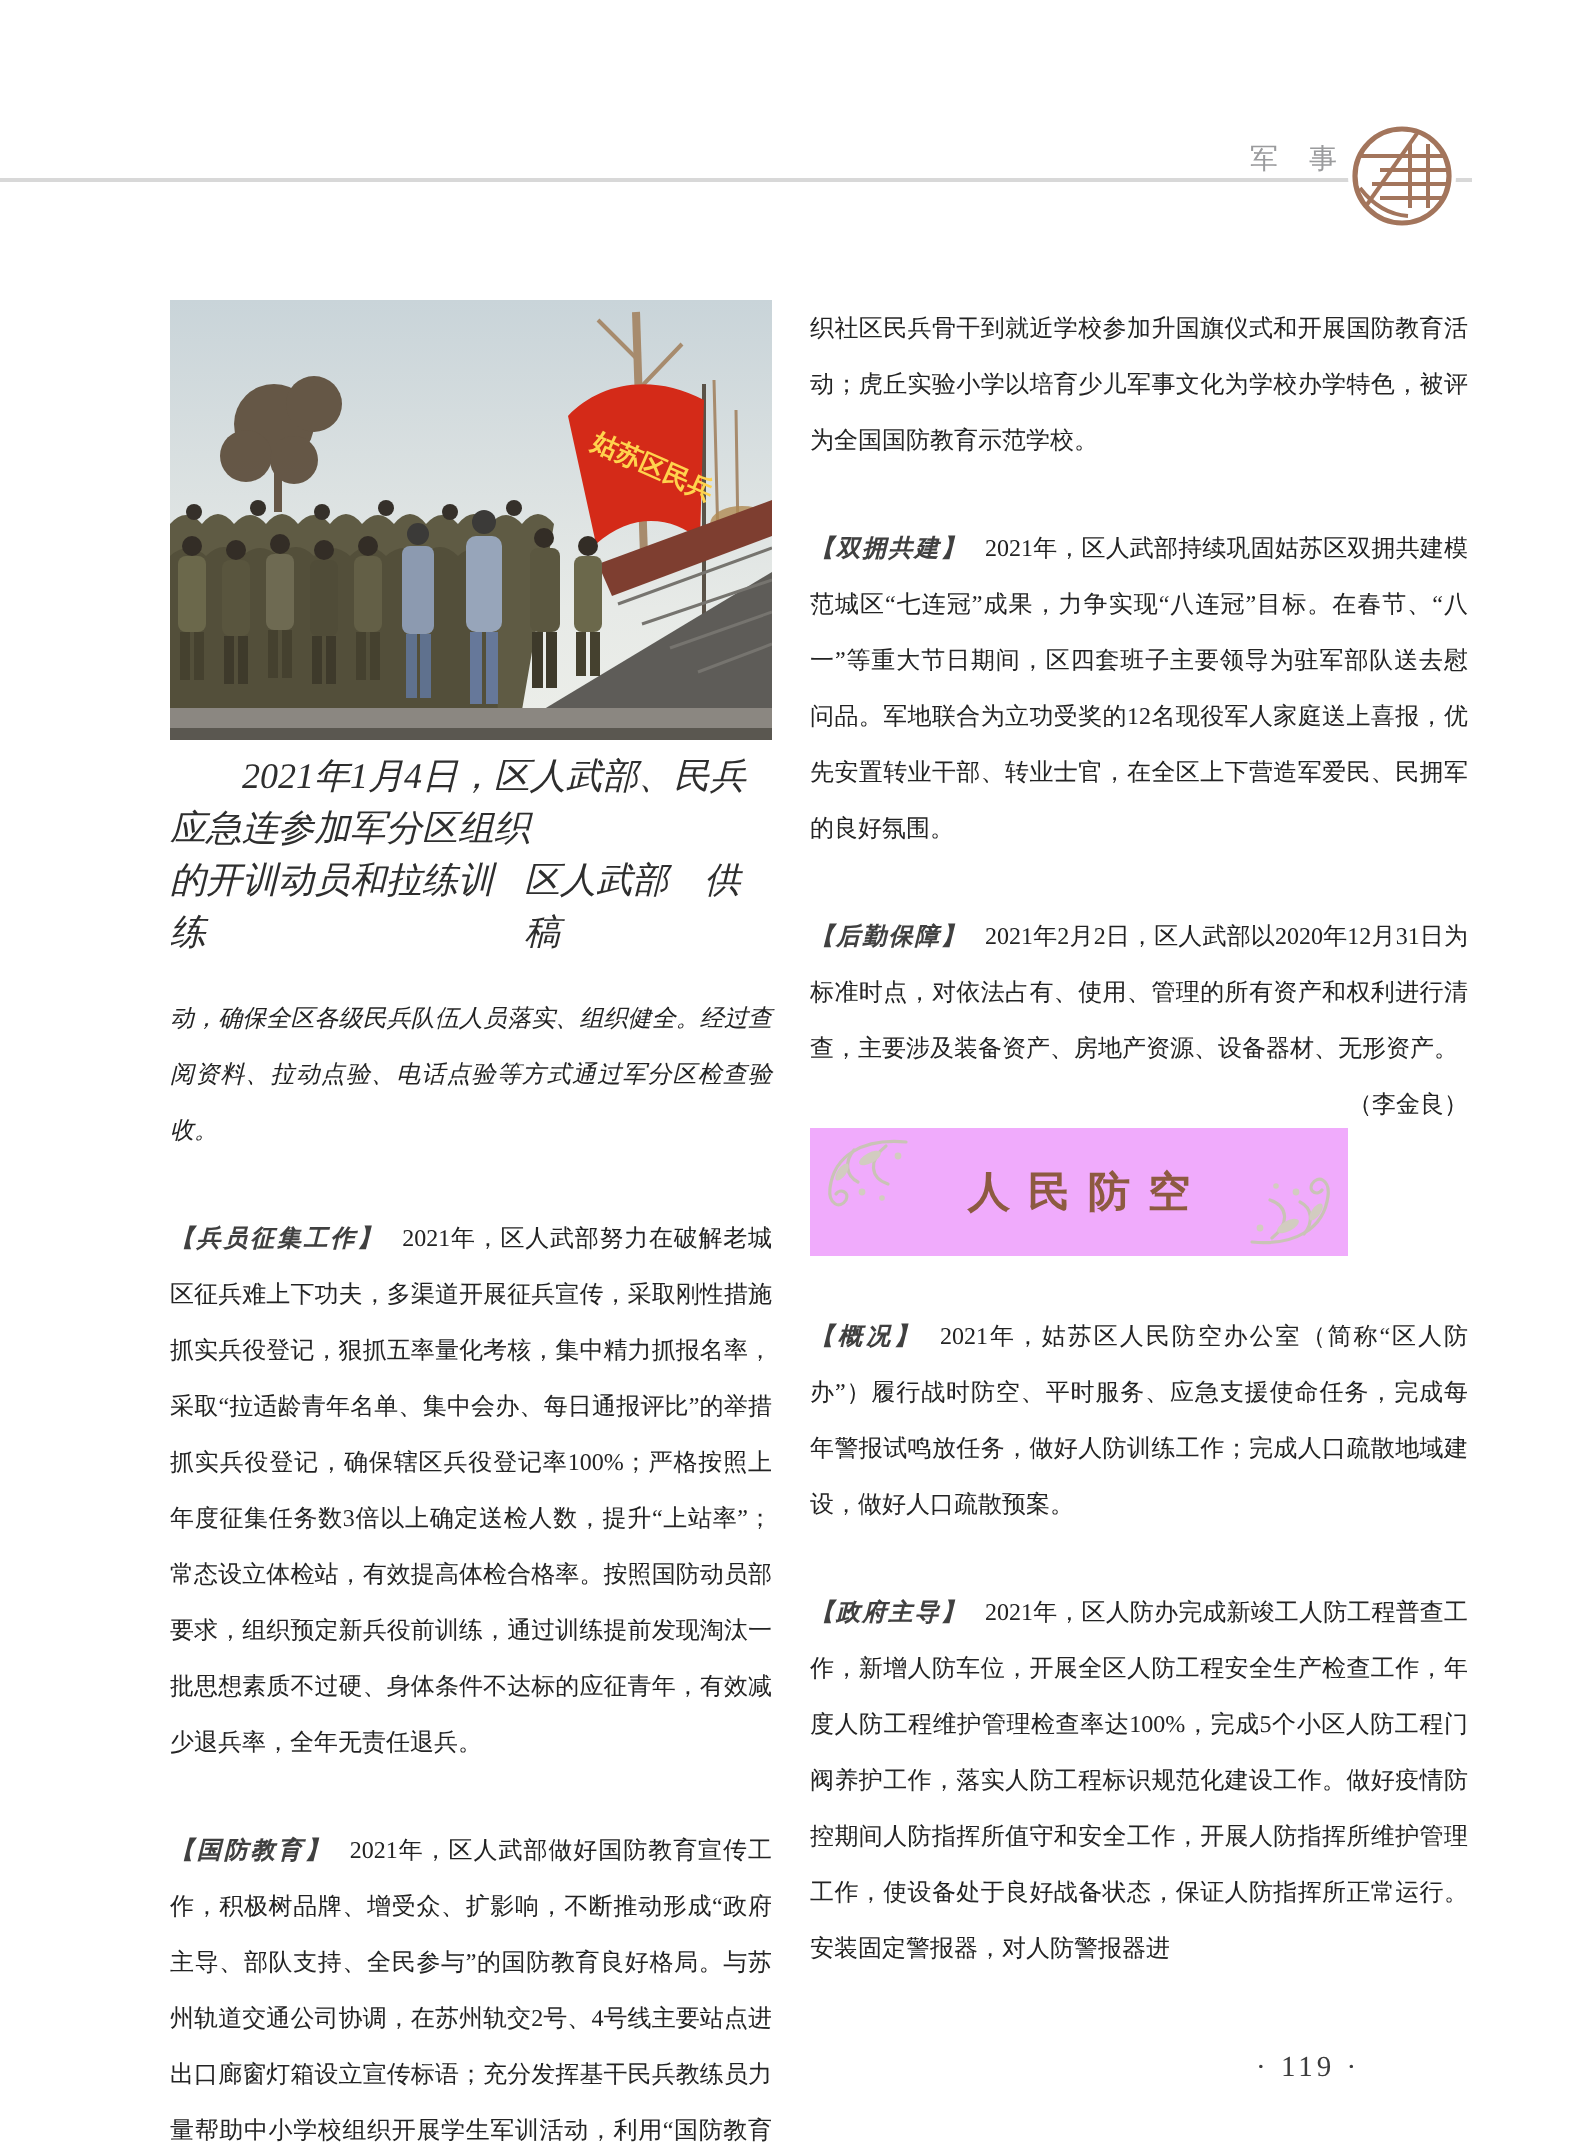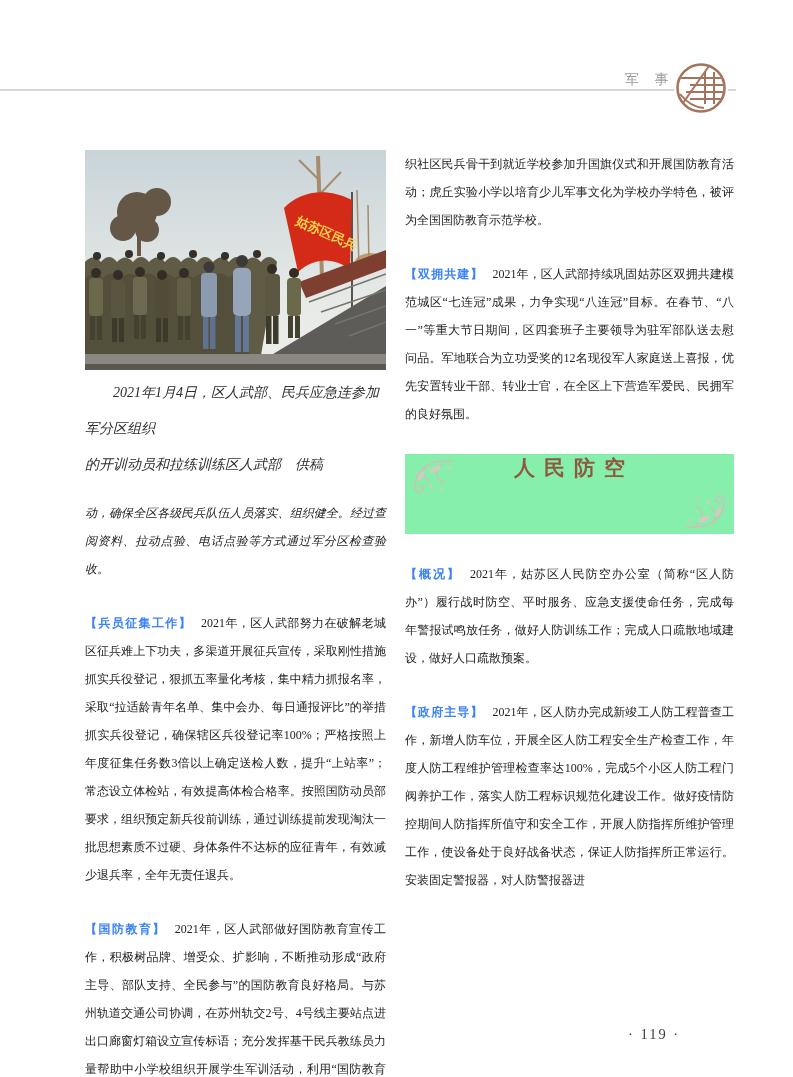--- a/index.html
+++ b/index.html
@@ -13,32 +13,32 @@
     position:absolute;left:625px;top:71px;font-size:14px;color:#9a9b9d;
     letter-spacing:6px;white-space:nowrap;
   }
   .seal{position:absolute;left:674px;top:61px;width:54px;height:54px;background:#fff;border-radius:50%;}
   
   .col-left{position:absolute;left:85px;top:150px;width:301px;}
   .col-right{position:absolute;left:405px;top:138px;width:329px;}
   .body-text{font-size:12px;line-height:28px;text-align:justify;text-justify:inter-ideograph;}
   .entry{margin:26px 0 0 0;}
   .entry:first-child{margin-top:0;}
-  .entry-head{color:#3b82f6;font-weight:bold;letter-spacing:1px;margin-right:9px;}
+  .entry-head{color:#404040;font-weight:bold;letter-spacing:1px;margin-right:9px;font-style:italic;}
   .cont{margin-top:16px;font-style:italic;}
   .signature{float:right;color:#232323;}
   
   .photo{display:block;width:301px;height:220px;}
-  .caption{margin-top:5px;font-size:14px;line-height:36px;color:#2e2e2e;font-style:italic;}
+  .caption{margin-top:5px;font-size:18px;line-height:26px;color:#2e2e2e;font-style:italic;}
   .caption .indent{text-indent:2em;display:block;}
   .caption .row{display:flex;justify-content:flex-start;}
   
   .section-box{
-    position:relative;margin-top:26px;height:80px;background:#86efac;
-    display:flex;justify-content:center;overflow:hidden;
+    position:relative;margin-top:26px;height:64px;background:#f0abfc;
+    display:flex;align-items:center;justify-content:center;overflow:hidden;
   }
   .section-title{
     font-size:21px;font-weight:bold;color:#8d5a41;letter-spacing:9px;padding-left:9px;
   }
   .orn{position:absolute;width:50px;height:44px;}
   .orn.tl{left:2px;top:2px;}
   .orn.br{right:2px;bottom:2px;transform:rotate(180deg);}
   
   .page-number{
     position:absolute;left:628px;top:1026px;width:110px;
@@ -197,20 +197,21 @@
 
     <p class="body-text entry"><span class="entry-head">【国防教育】</span><span>2021年，区人武部做好国防教育宣传工作，积极树品牌、增受众、扩影响，不断推动形成“政府主导、部队支持、全民参与”的国防教育良好格局。与苏州轨道交通公司协调，在苏州轨交2号、4号线主要站点进出口廊窗灯箱设立宣传标语；充分发挥基干民兵教练员力量帮助中小学校组织开展学生军训活动，利用“国防教育日”组</span></p>
   </div>
 
   <div class="col-right">
 
     <p class="body-text"><span>织社区民兵骨干到就近学校参加升国旗仪式和开展国防教育活动；虎丘实验小学以培育少儿军事文化为学校办学特色，被评为全国国防教育示范学校。</span></p>
 
     <p class="body-text entry"><span class="entry-head">【双拥共建】</span><span>2021年，区人武部持续巩固姑苏区双拥共建模范城区“七连冠”成果，力争实现“八连冠”目标。在春节、“八一”等重大节日期间，区四套班子主要领导为驻军部队送去慰问品。军地联合为立功受奖的12名现役军人家庭送上喜报，优先安置转业干部、转业士官，在全区上下营造军爱民、民拥军的良好氛围。</span></p>
 
+    <p class="body-text entry"><span class="entry-head">【后勤保障】</span><span>2021年2月2日，区人武部以2020年12月31日为标准时点，对依法占有、使用、管理的所有资产和权利进行清查，主要涉及装备资产、房地产资源、设备器材、无形资产。</span><span class="signature">（李金良）</span></p>
 
     <div class="section-box">
       <svg class="orn tl" viewBox="0 0 50 44" aria-hidden="true">
         <g stroke="#c9c3b6" stroke-width="1.6" fill="none" stroke-linecap="round">
           <path d="M46,5 C24,3 10,12 8,28 C7,36 13,39 16,34 C18,30 13,28 11,31"></path>
           <path d="M36,7 C27,14 28,23 37,26"></path>
           <path d="M20,9 C15,15 16,22 22,25"></path>
         </g>
         <g fill="#d2ccc0">
           <ellipse cx="28" cy="13" rx="6" ry="2.6" transform="rotate(-28 28 13)"></ellipse>

